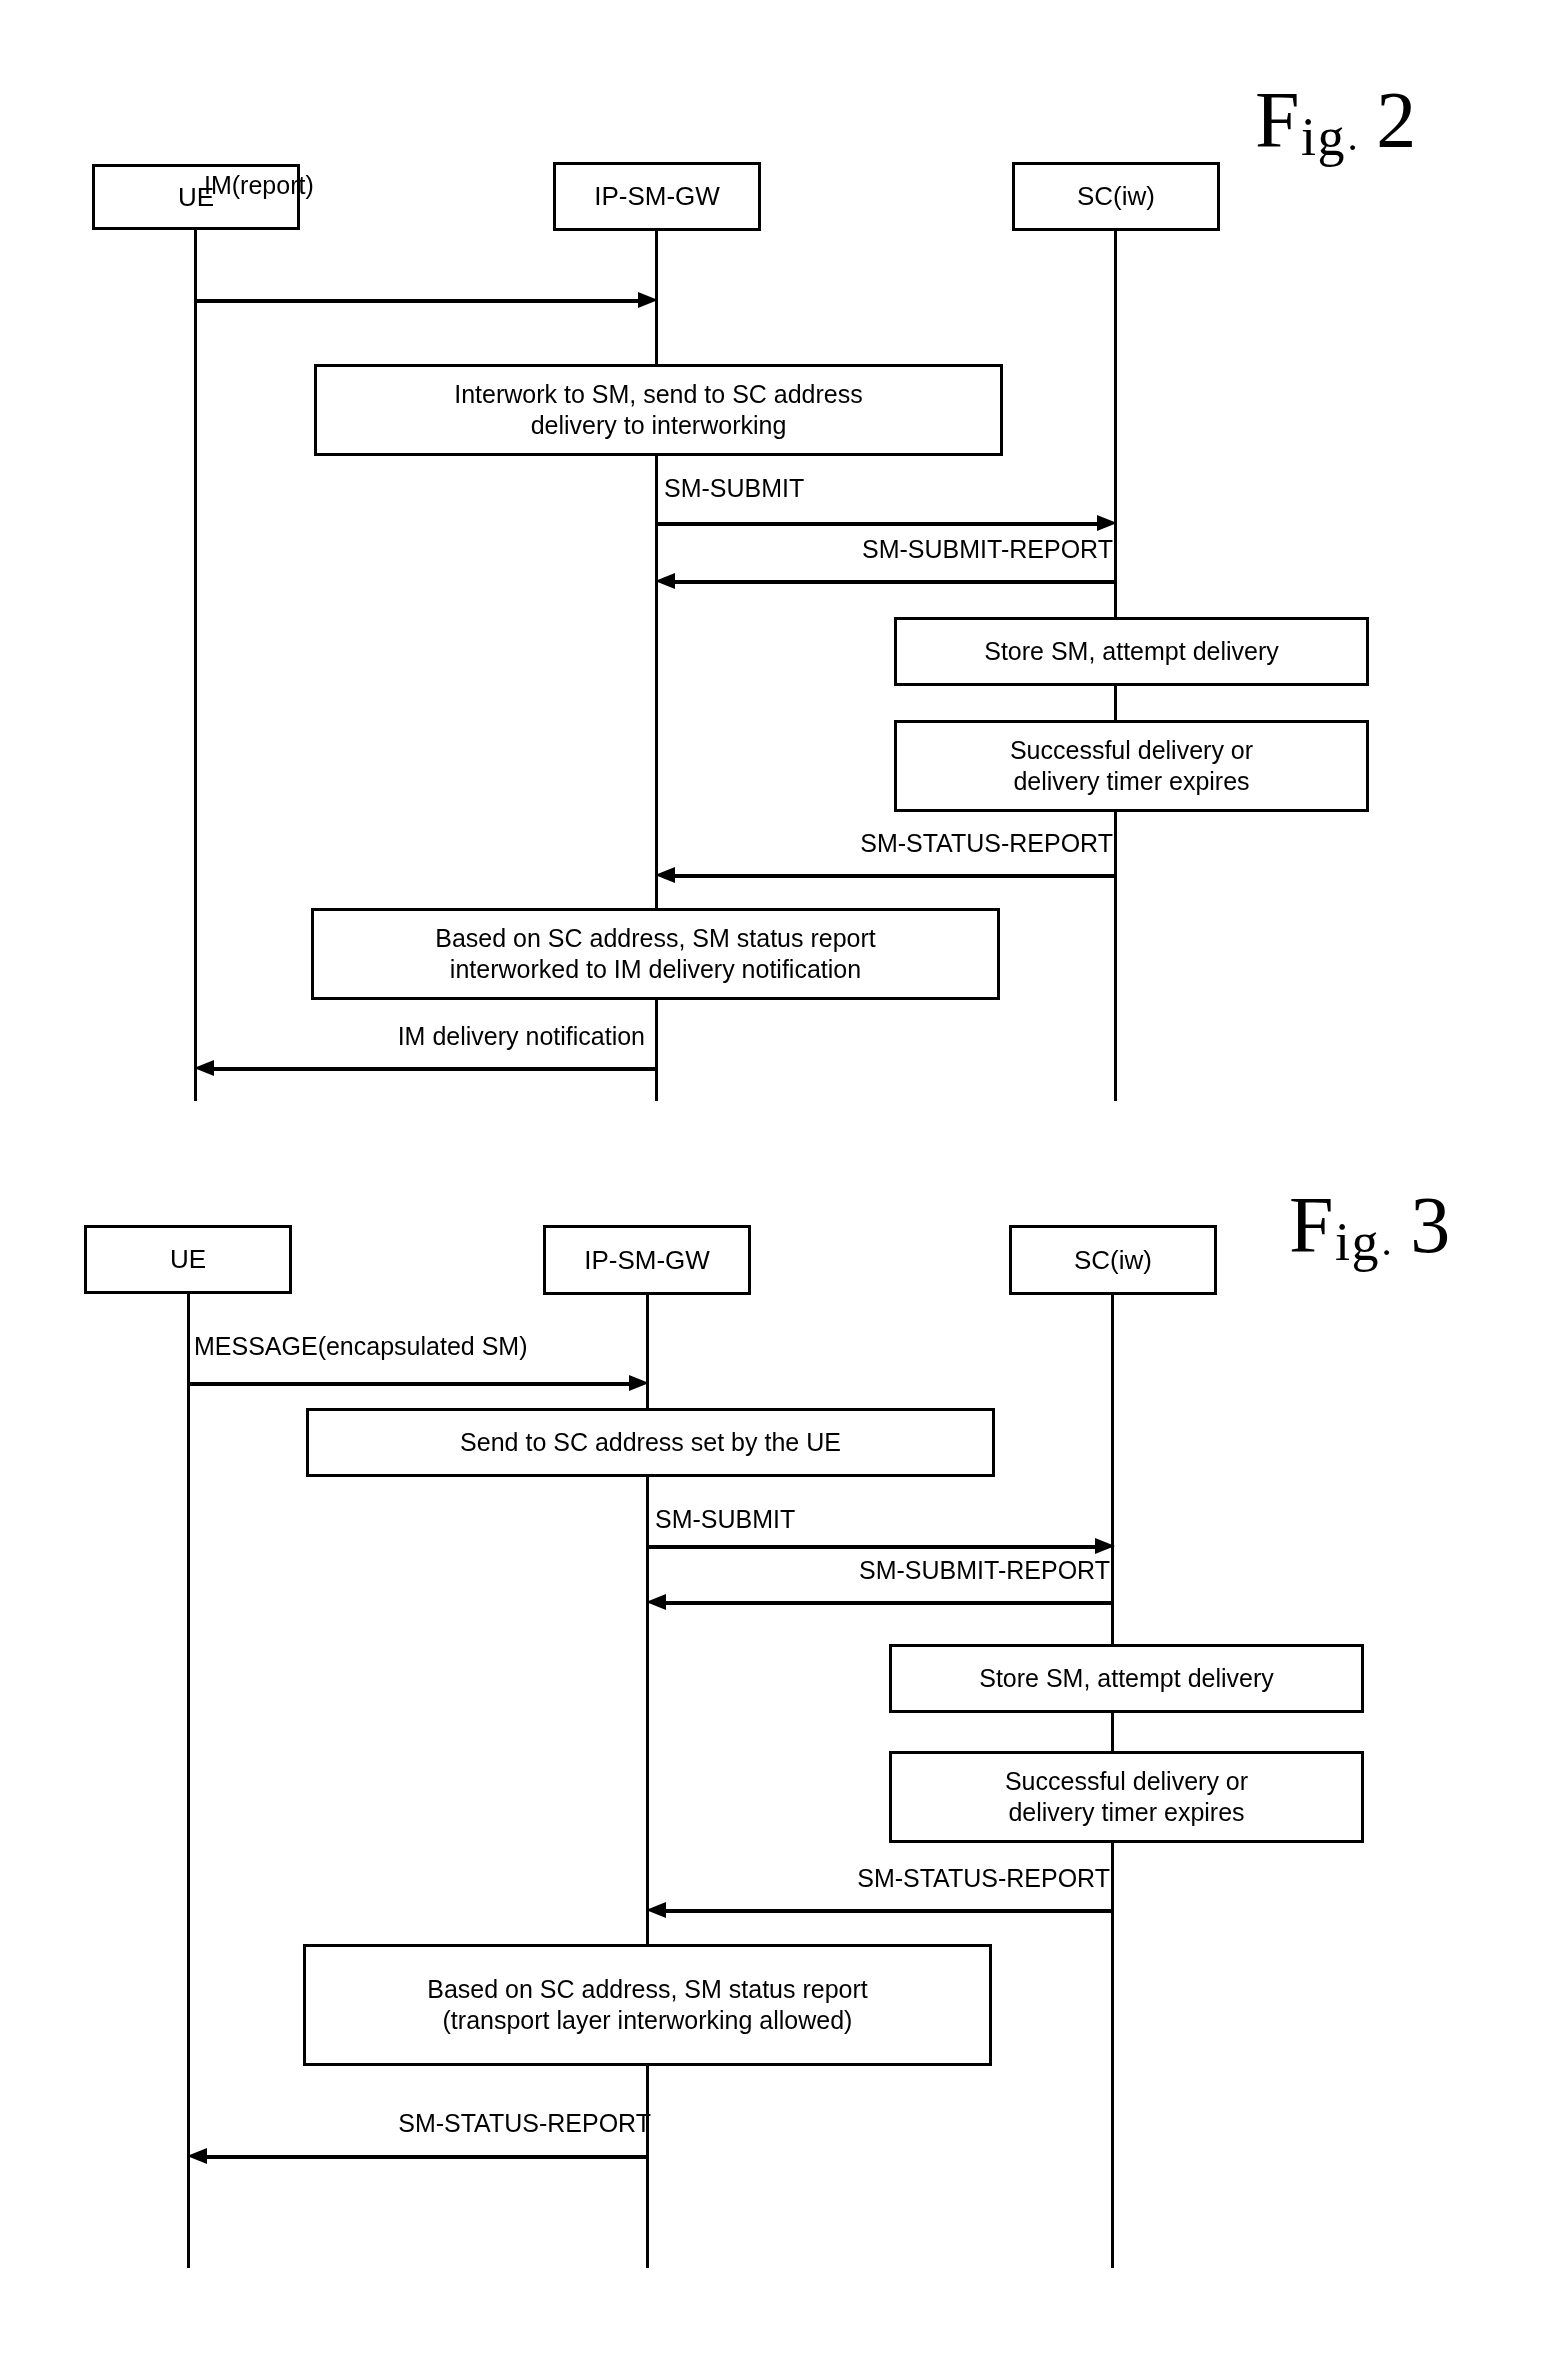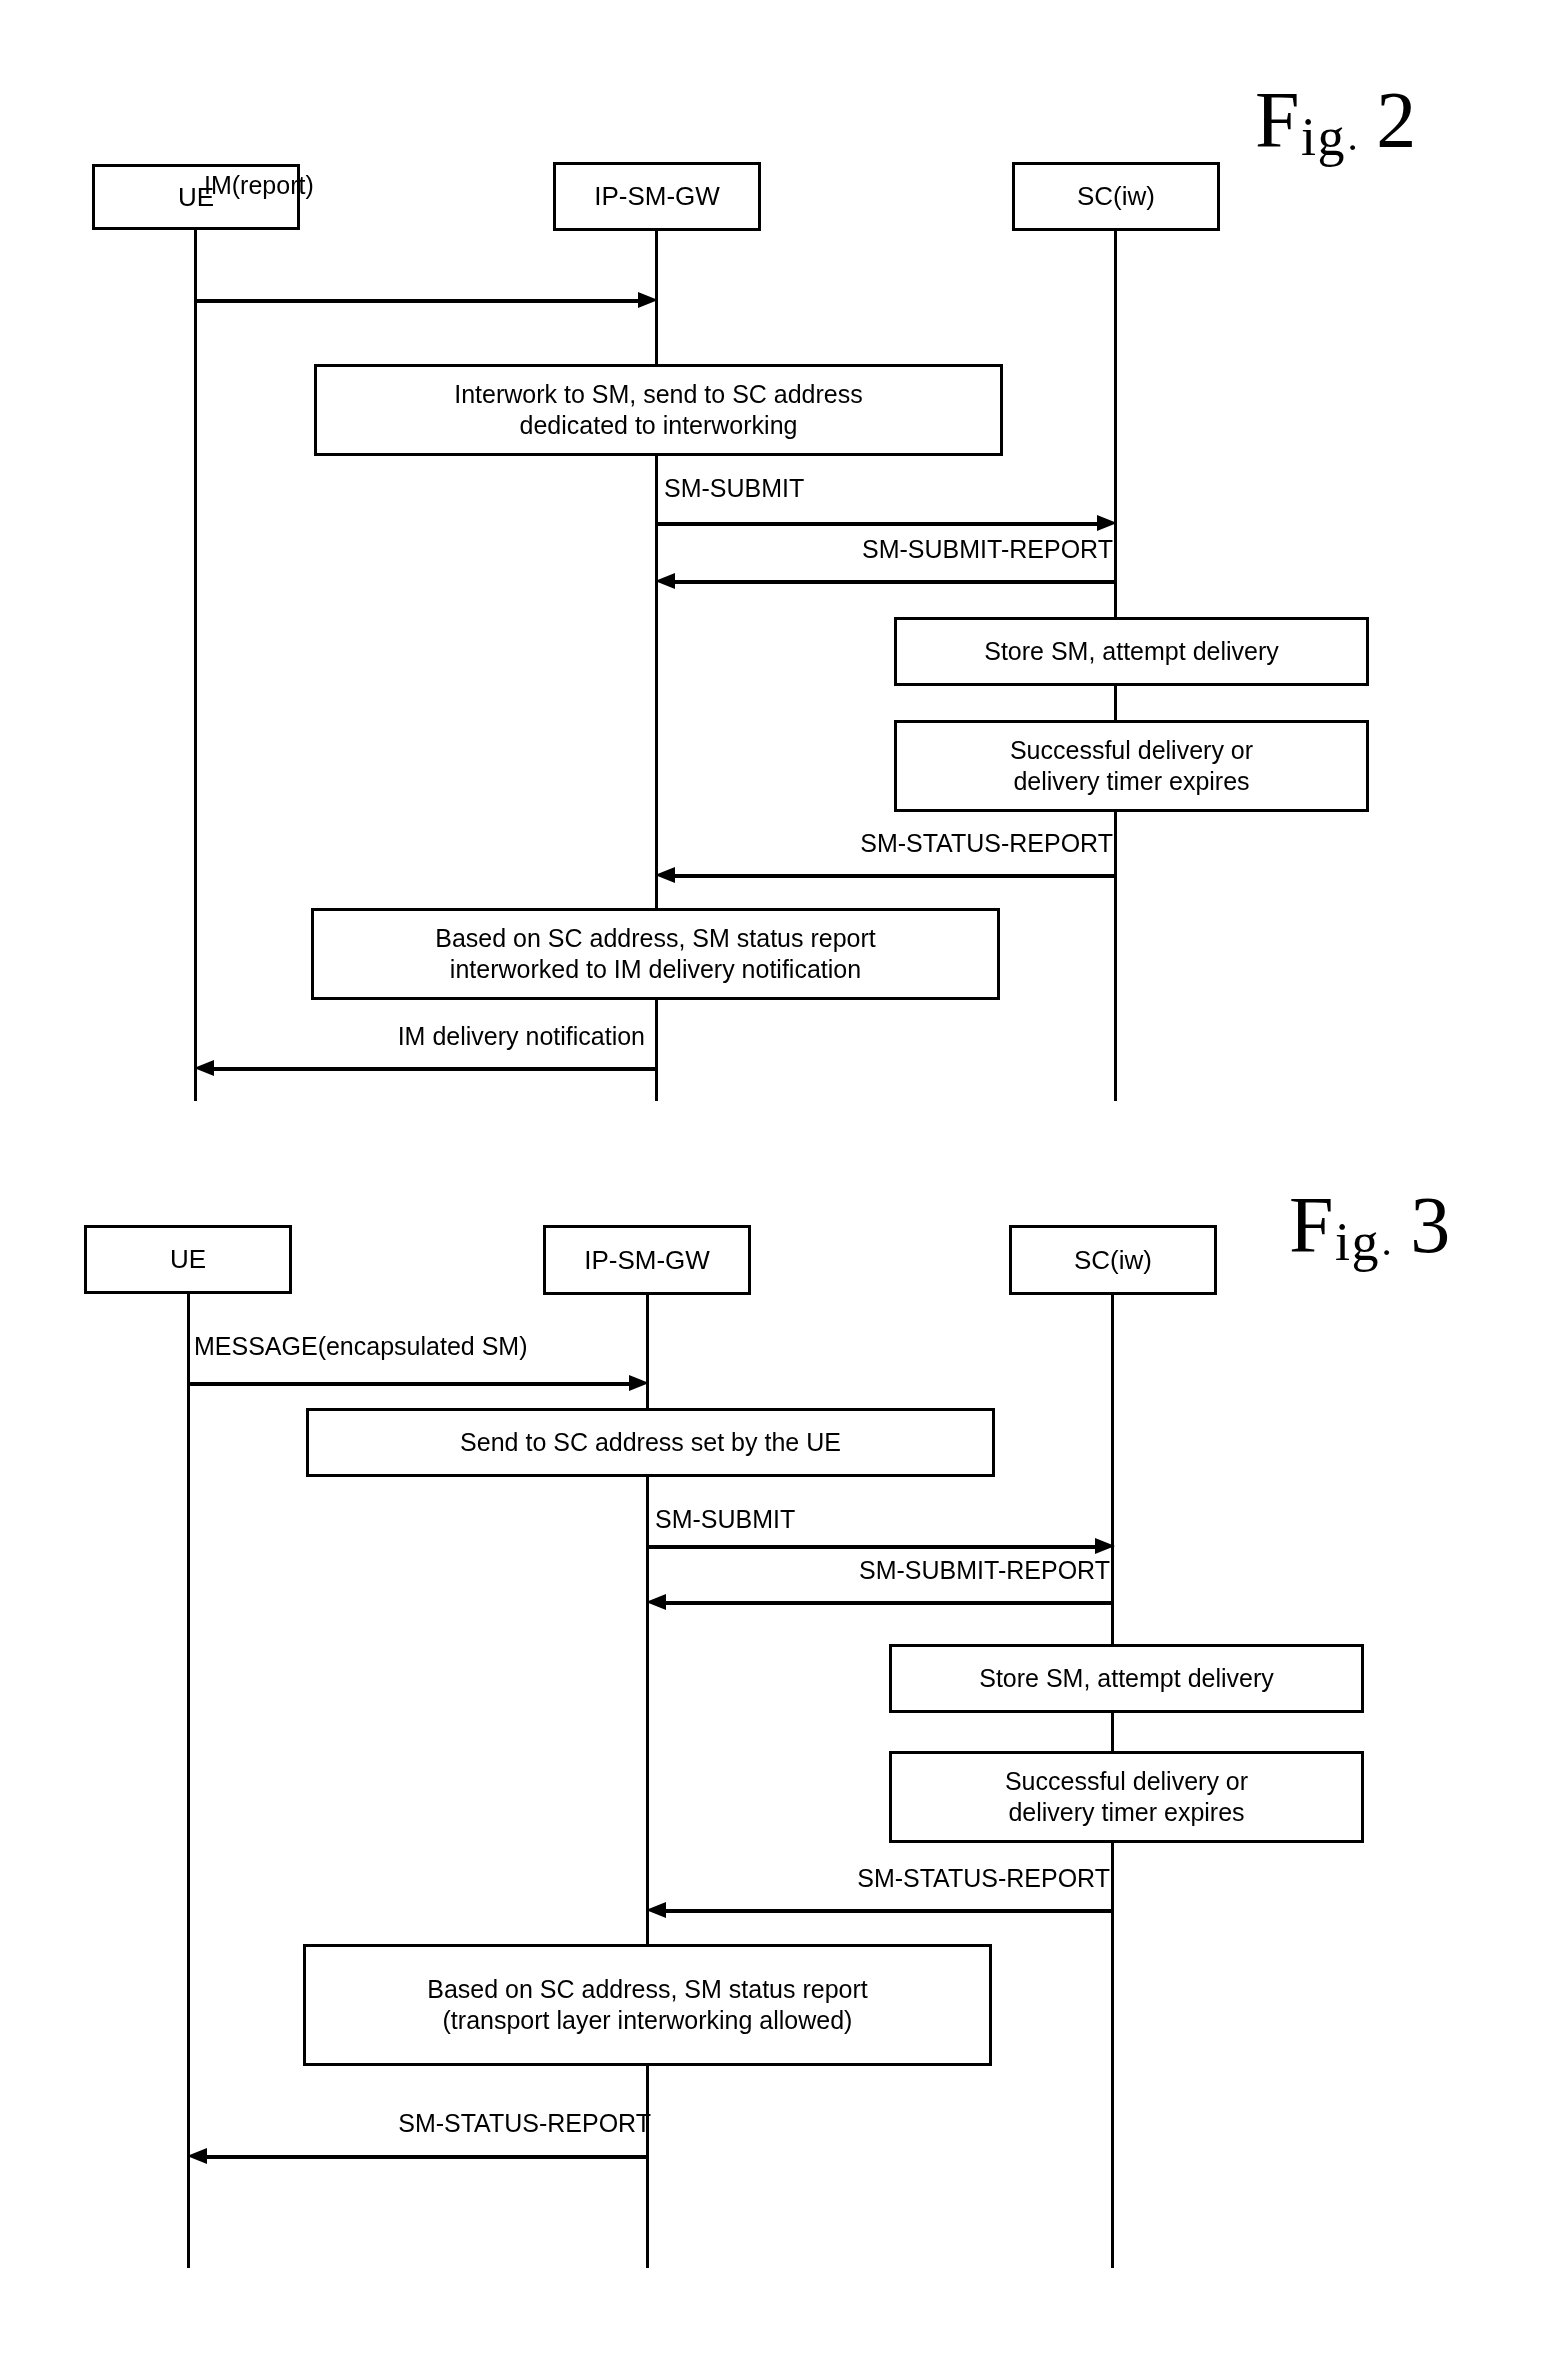--- a/index.html
+++ b/index.html
@@ -155,21 +155,21 @@
     <div class="lifeline" style="left:1114px; top:230px; height:871px;"></div>
 
     <div class="msg-label la" style="left:204px; top:172px;">IM(report)</div>
     <div class="msg right" style="left:194px; top:299px; width:464px;">
       <div class="shaft" style="width:445px;"></div>
       <div class="head" style="left:444px;"></div>
     </div>
 
     <div class="note-box" style="left:314px; top:364px; width:689px; height:92px;">
       <span class="ln">Interwork to SM, send to SC address</span>
-      <span class="ln">dedicated to interworking</span>
+      <span class="ln">delivery to interworking</span>
     </div>
 
     <div class="msg-label la" style="left:664px; top:475px;">SM-SUBMIT</div>
     <div class="msg right" style="left:655px; top:522px; width:462px;">
       <div class="shaft" style="width:444px;"></div>
       <div class="head" style="left:442px;"></div>
     </div>
 
     <div class="msg-label ra" style="left:655px; top:536px; width:450px;">SM-SUBMIT-REPORT</div>
     <div class="msg left" style="left:655px; top:580px; width:462px;">

